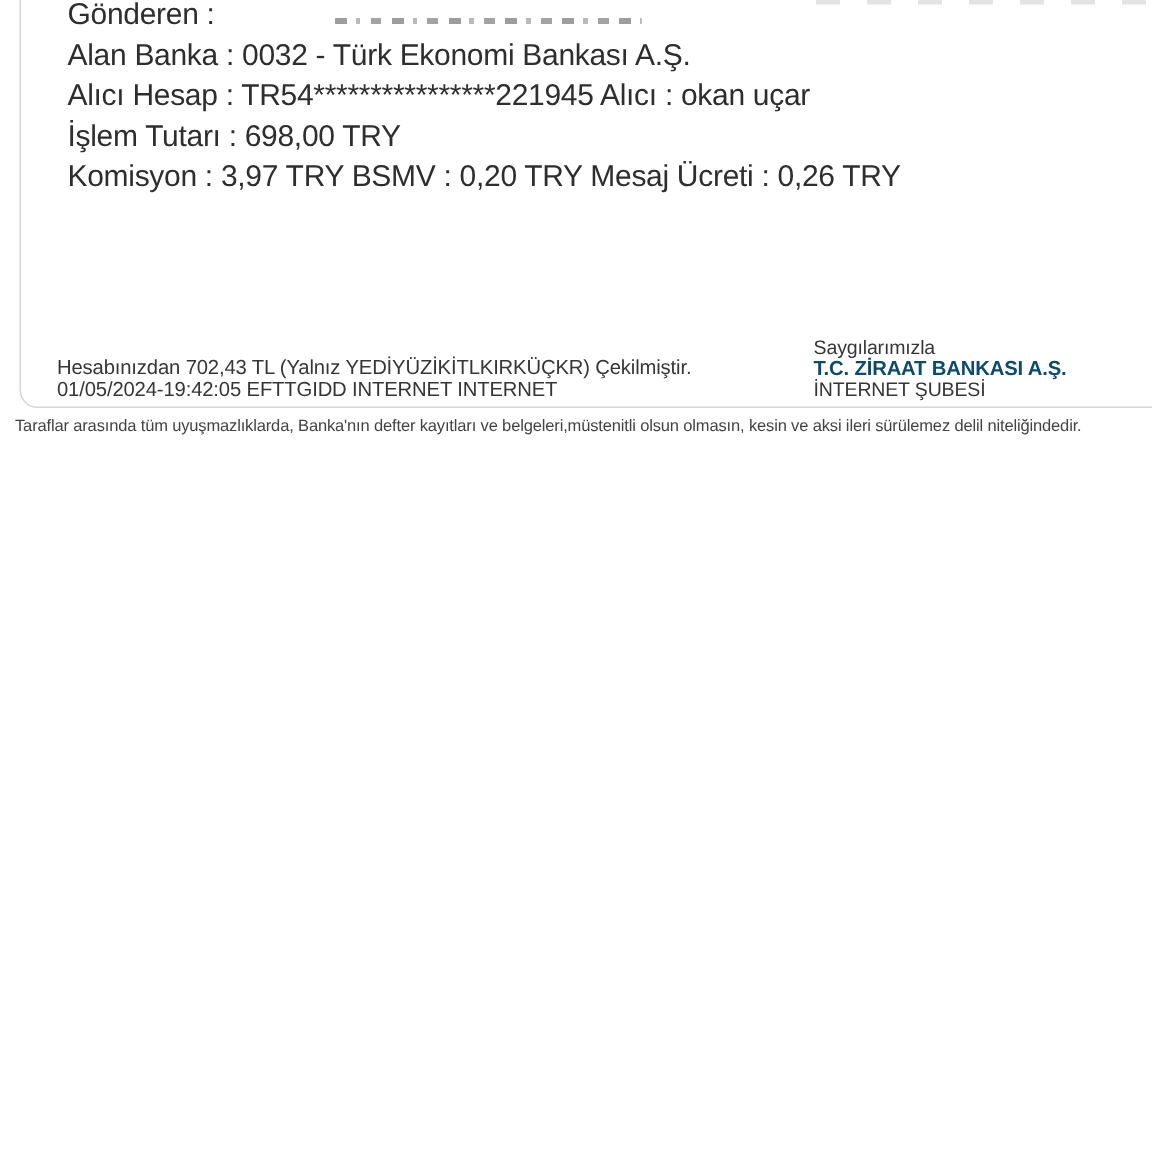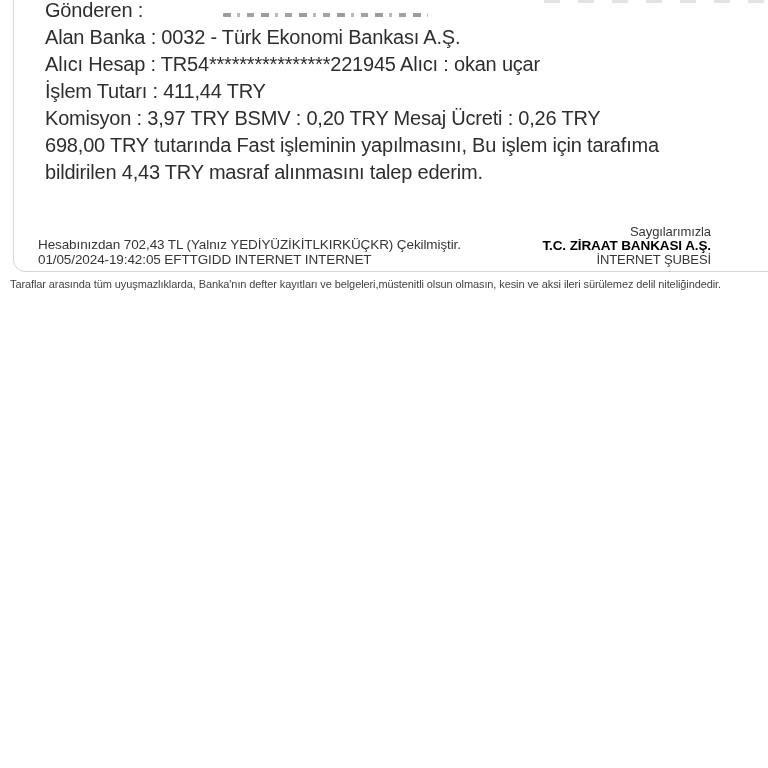--- a/index.html
+++ b/index.html
@@ -55,22 +55,22 @@
     position:absolute;
     left:0; bottom:4px;
     width:100%;
     display:flex;
     justify-content:space-between;
     align-items:flex-end;
     padding:0 61px 0 24px;
     color:#363636;
   }
   .footer-left  { font-size:13.5px; line-height:15px; letter-spacing:-0.1px;margin-top:21px; }
-  .footer-right { font-size:13px;  line-height:14px; text-align:right; letter-spacing:-0.1px; }
-  .footer-right .bank { font-weight:bold; font-size:13.5px; color:#000000; }
+  .footer-right { font-size:13px;  line-height:14px; text-align:left; letter-spacing:-0.1px; }
+  .footer-right .bank { font-weight:bold; font-size:13.5px; color:#0c4a6e; }
 
   .fineprint {
     position:absolute;
     left:10px; top:278px;
     width:755px;
     font-size:11px;
     line-height:13px;
     letter-spacing:-0.1px;
     color:#434343;
   }
@@ -83,23 +83,22 @@
 
   <div class="card">
     <div class="artifact-top"></div>
 
     <div class="main">
       <div class="line">
         <span>Gönderen :</span><span class="redacted"></span>
       </div>
       <div class="line">Alan Banka : 0032 - Türk Ekonomi Bankası A.Ş.</div>
       <div class="line">Alıcı Hesap : TR54****************221945 Alıcı : okan uçar</div>
-      <div class="line">İşlem Tutarı : 411,44 TRY</div>
+      <div class="line">İşlem Tutarı : 698,00 TRY</div>
       <div class="line">Komisyon : 3,97 TRY BSMV : 0,20 TRY Mesaj Ücreti : 0,26 TRY</div>
-      <div class="line statement">698,00 TRY tutarında Fast işleminin yapılmasını, Bu işlem için tarafıma bildirilen 4,43 TRY masraf alınmasını talep ederim.</div>
     </div>
 
     <div class="footer">
       <div class="footer-left">
         <div>Hesabınızdan 702,43 TL (Yalnız YEDİYÜZİKİTLKIRKÜÇKR) Çekilmiştir.</div>
         <div>01/05/2024-19:42:05 EFTTGIDD INTERNET INTERNET</div>
       </div>
       <div class="footer-right">
         <div>Saygılarımızla</div>
         <div class="bank">T.C. ZİRAAT BANKASI A.Ş.</div>

